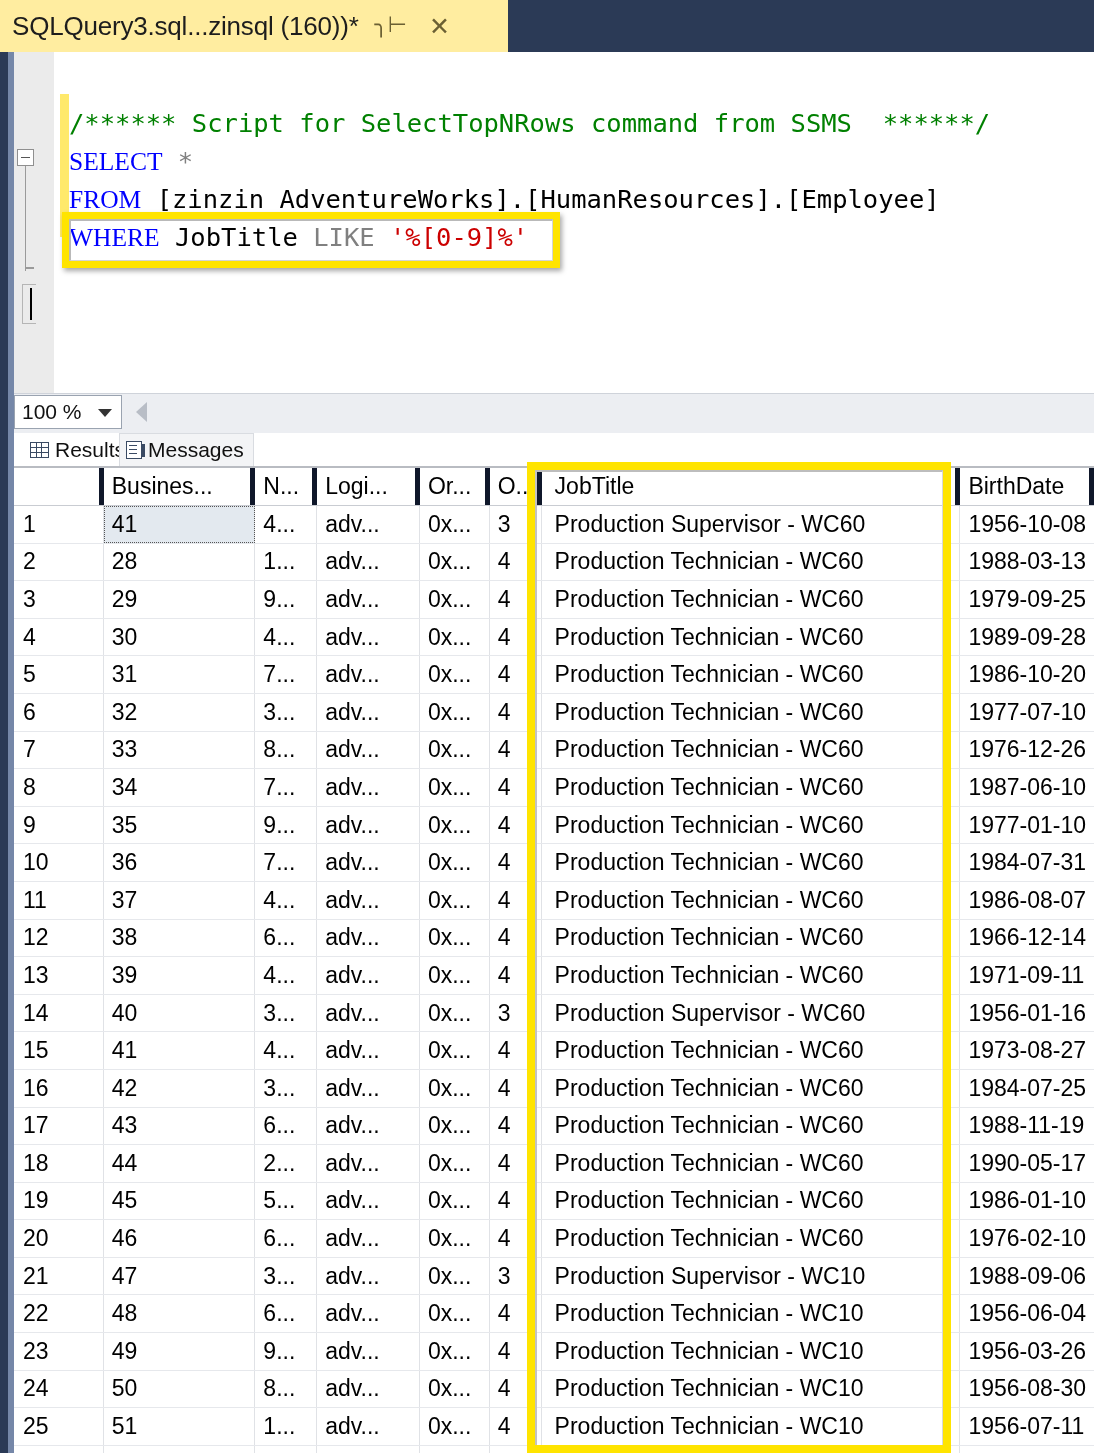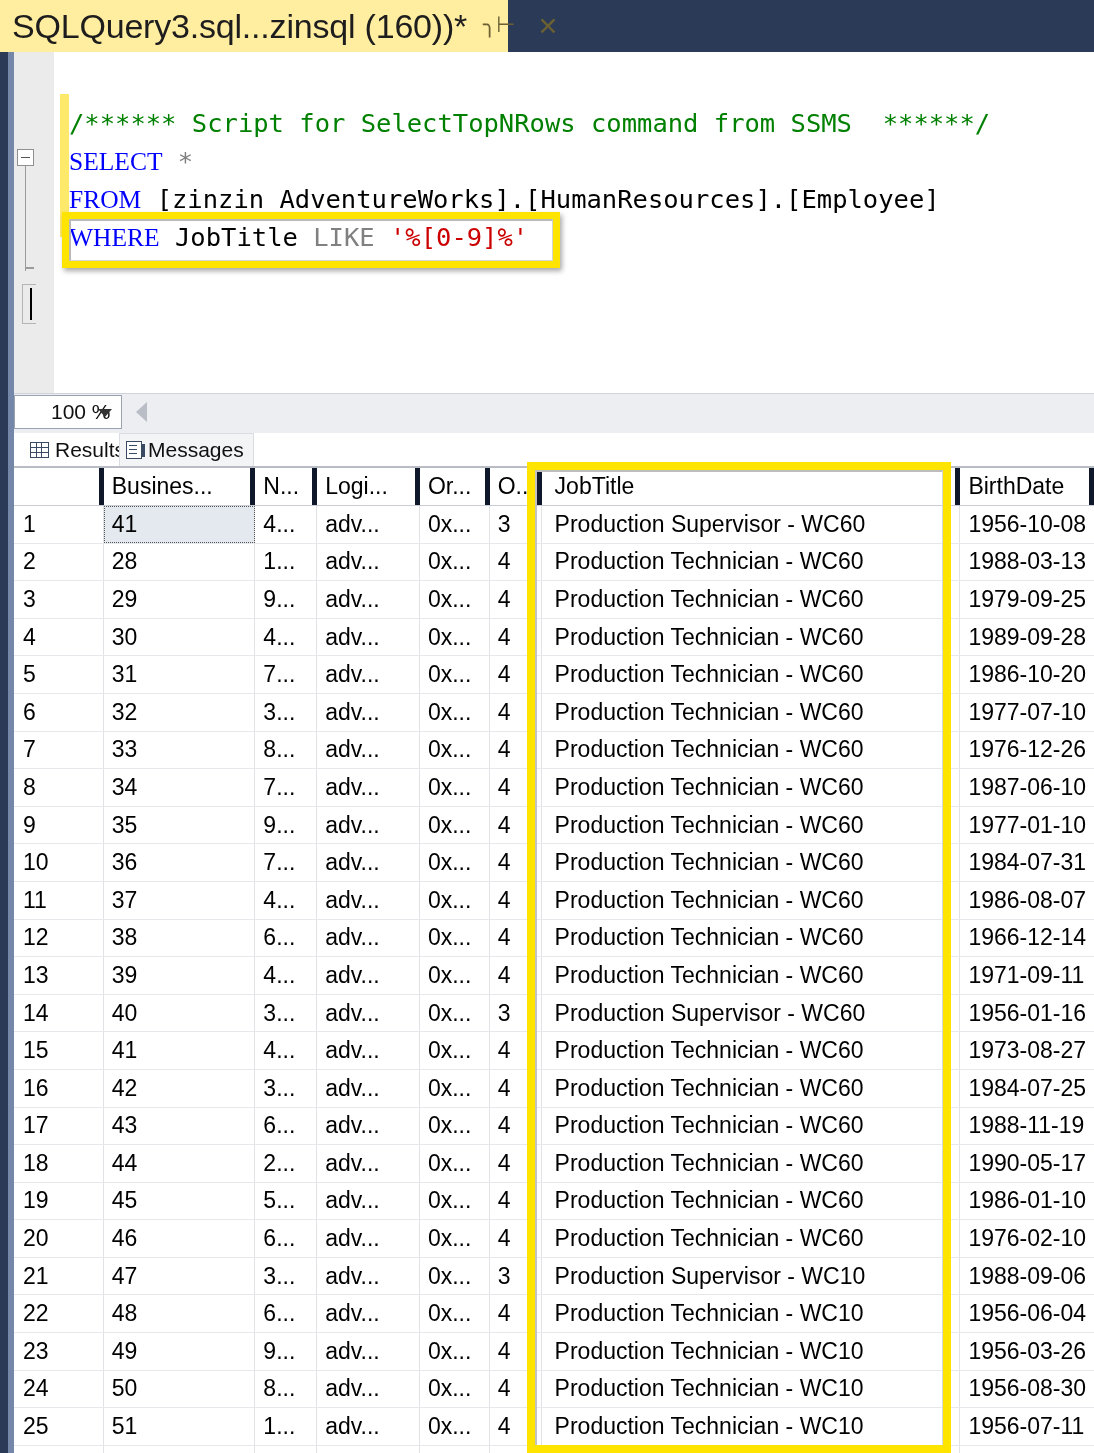--- a/index.html
+++ b/index.html
@@ -16,21 +16,21 @@
     position:absolute;left:0;top:0;width:1094px;height:52px;
     background:#2b3a56;
   }
   .tab{
     position:absolute;left:0;top:0;width:508px;height:52px;
     background:#ffeda0;
     display:flex;align-items:center;
     box-sizing:border-box;padding:0 0 0 12px;
   }
   .tab-title{
-    font-size:34px;color:#1d1d1d;letter-spacing:-0.2px;white-space:nowrap;
+    font-size:26px;color:#1d1d1d;letter-spacing:-0.2px;white-space:nowrap;
   }
   .tab-icon{
     font-size:24px;color:#6b6033;margin-left:16px;line-height:1;user-select:none;
   }
   .tab-pin{font-size:22px;transform:translateY(-1px);}
   .tab-close{font-size:25px;margin-left:22px;}
 
   
   .rail{position:absolute;left:0;top:52px;width:14px;height:1401px;background:#2b3a56;}
   .rail2{position:absolute;left:8px;top:52px;width:6px;height:1401px;background:#7587a8;}
@@ -91,21 +91,21 @@
   
   .zoombar{
     position:absolute;left:14px;top:393px;width:1080px;height:40px;
     background:#eceef2;border-top:1px solid #cfd3da;
   }
   .zoomcombo{
     position:absolute;left:0px;top:1px;width:108px;height:34px;
     background:#ffffff;border:1px solid #9aa3b0;box-sizing:border-box;
     display:flex;align-items:center;
   }
-  .zoomcombo .zval{font-size:21px;color:#111;padding-left:7px;margin-left:29px;}
+  .zoomcombo .zval{font-size:21px;color:#111;padding-left:7px;}
   .zoomcombo .zarrow{
     position:absolute;right:9px;top:13px;width:0;height:0;
     border-left:7px solid transparent;border-right:7px solid transparent;border-top:8px solid #333;
   }
   .splitter-arrow{
     position:absolute;left:122px;top:8px;width:0;height:0;
     border-top:10px solid transparent;border-bottom:10px solid transparent;border-right:11px solid #b8bdc6;
   }
 
   

